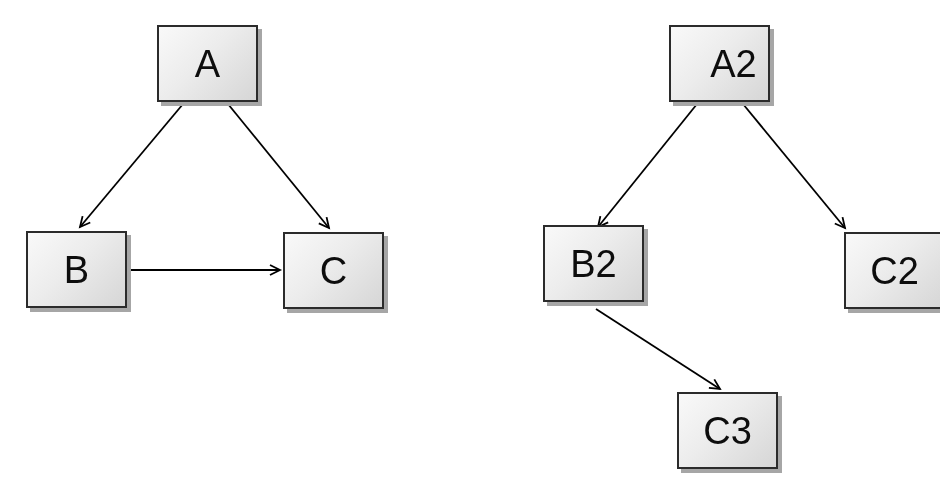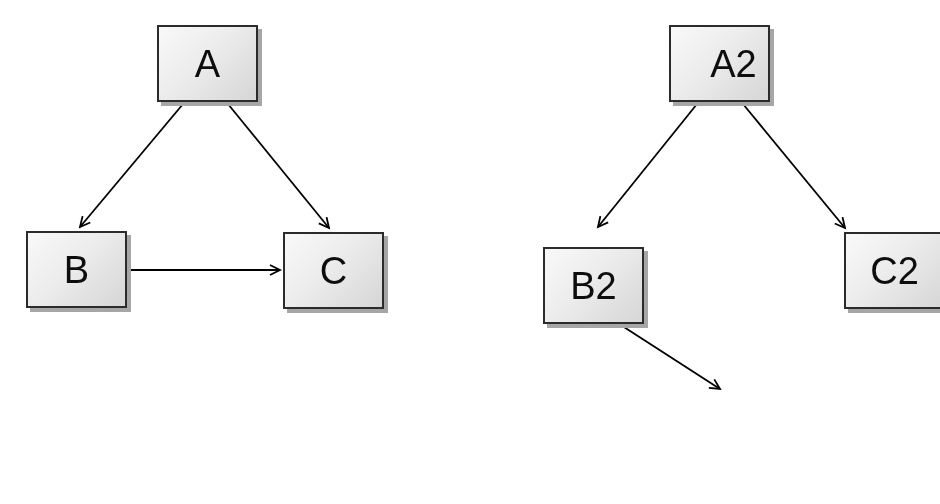--- a/index.html
+++ b/index.html
@@ -40,21 +40,21 @@
     line-height: 1;
     color: #0d0d0d;
     letter-spacing: 0;
   }
   
   .pos-a  { left: 157px; top: 25px;  }
   .pos-b  { left: 26px;  top: 231px; }
   .pos-c  { left: 283px; top: 232px; }
   
   .pos-a2 { left: 669px; top: 25px; padding-left: 28px;  }
-  .pos-b2 { left: 543px; top: 247px; text-align: right; }
+  .pos-b2 { left: 543px; top: 225px; text-align: right; }
   .pos-c2 { left: 844px; top: 232px; }
   .pos-c3 { left: 677px; top: 392px; }
 </style>
 </head>
 <body>
 
 <div class="canvas">
 
   <svg class="arrow-layer" width="940" height="504" viewBox="0 0 940 504" xmlns="http://www.w3.org/2000/svg">
     <defs>
@@ -84,14 +84,17 @@
 
   <div class="node pos-a2">
     <span class="node-label">A2</span>
   </div>
   <div class="node pos-b2">
     <span class="node-label">B2</span>
   </div>
   <div class="node pos-c2">
     <span class="node-label">C2</span>
   </div>
+  <div class="node pos-c3">
+    <span class="node-label">C3</span>
+  </div>
 
 </div>
 
 </body></html>

